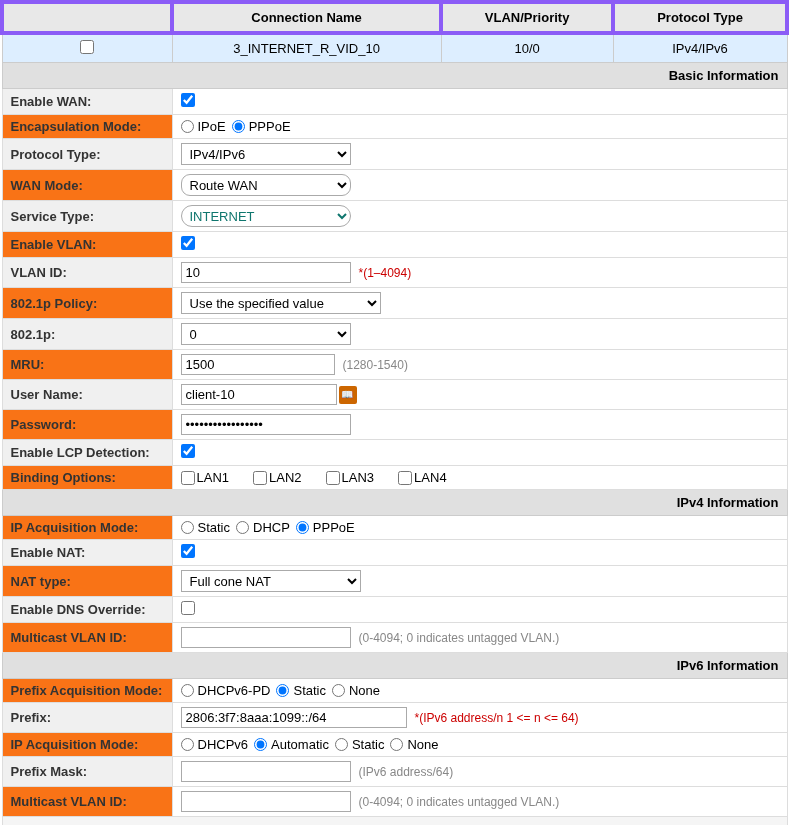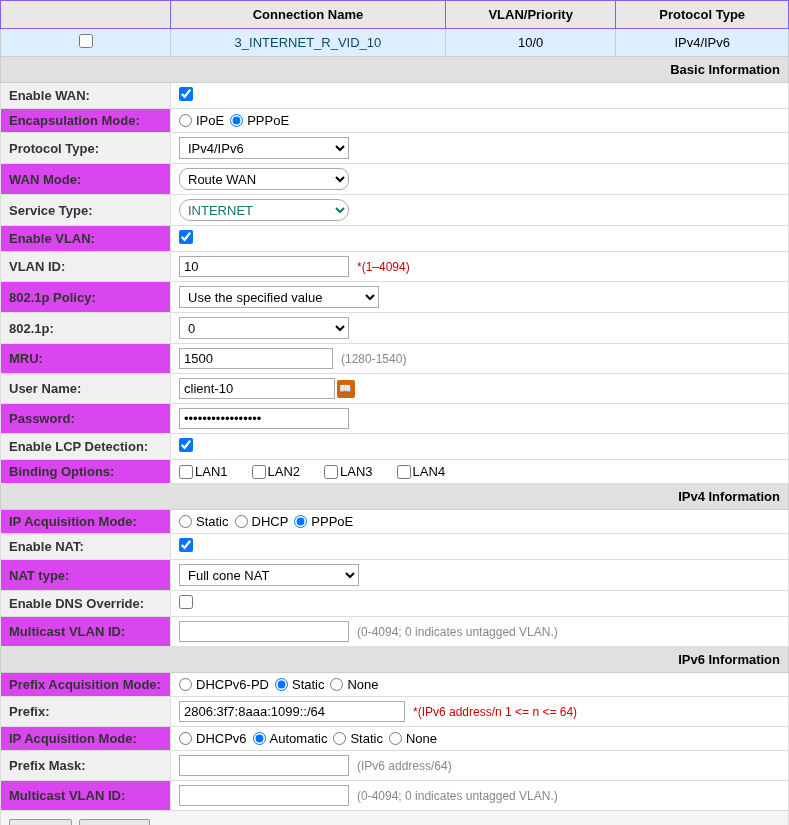--- a/index.html
+++ b/index.html
@@ -3,57 +3,57 @@
   <meta charset="utf-8">
   <style>
     * { box-sizing: border-box; margin: 0; padding: 0; }
     body { font-family: Arial, sans-serif; font-size: 13px; background: #fff; }
     
     .main-table { width: 789px; border-collapse: collapse; }
     
     
     .header-row th {
       background: #e8e8e8;
-      border: 1px solid #8b5cf6;
+      border: 4px solid #8b5cf6;
       padding: 6px 8px;
       text-align: center;
       font-weight: bold;
       font-size: 13px;
     }
     
     
     .data-row td {
       background: #ddeeff;
       border: 1px solid #ccc;
       padding: 5px 8px;
       text-align: center;
       font-size: 13px;
     }
     .data-row td:first-child { width: 40px; }
-    .data-row td:nth-child(2) { color: #0c4a6e; margin-left: 27px; }
+    .data-row td:nth-child(2) { color: #000000; margin-left: 27px; }
     
     
     .section-header td {
       background: #e0e0e0;
       font-weight: bold;
       padding: 5px 8px;
       border: 1px solid #ccc;
       font-size: 13px;
       text-align: right;
     }
     
     
     .form-row td {
       border: 1px solid #ddd;
       padding: 4px 8px;
       vertical-align: middle;
     }
     .form-row td:first-child {
       width: 170px;
-      background: #d946ef;
+      background: #f97316;
       font-weight: bold;
       white-space: nowrap;
       color: #333;
     }
     .form-row td:nth-child(2) {
       background: #fff;
     }
     
     
     .form-row:nth-child(odd) td:first-child { background: #f0f0f0; }

